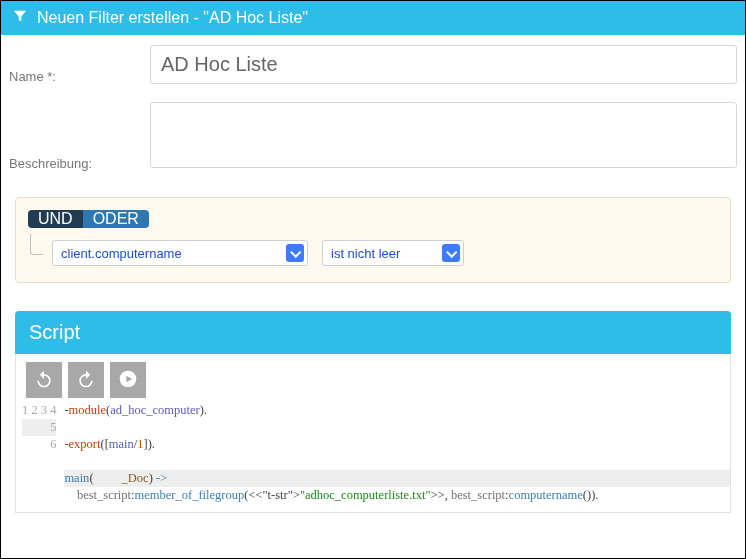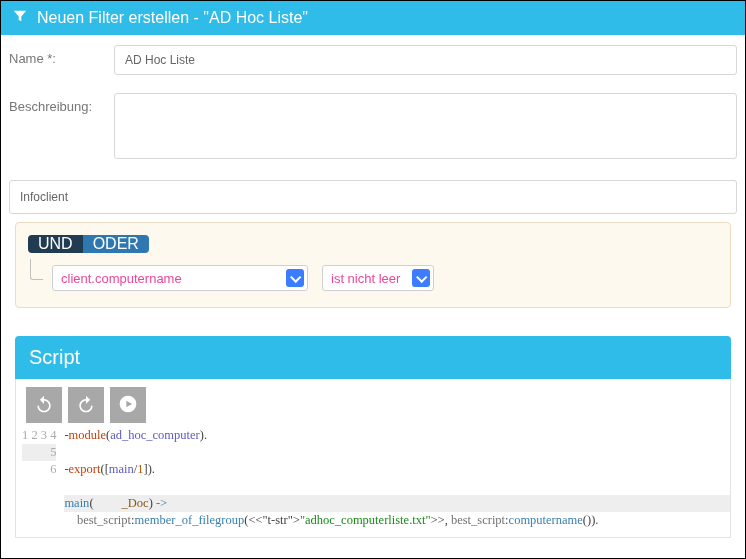--- a/index.html
+++ b/index.html
@@ -9,29 +9,29 @@
     background: #2fbce8;
     color: #fff;
     padding: 8px 12px;
     display: flex;
     align-items: center;
     gap: 10px;
     font-size: 16px;
   }
   .header svg { width: 14px; height: 14px; fill: #fff; }
   .form-area { padding: 10px 8px 0 8px; }
-  .row { display: flex; align-items: flex-start; margin-bottom: 18px; }
+  .row { display: flex; align-items: flex-end; margin-bottom: 18px; gap: 36px; }
   .row .label { width: 105px; color: #777; padding-top: 6px; font-size: 13px; }
   .row .control { flex: 1; }
   .input, .select-like, .textarea {
     width: 100%;
     border: 1px solid #d7d7d7;
     border-radius: 3px;
     padding: 7px 10px;
-    font-size: 12px;
+    font-size: 20px;
     color: #666;
     background: #fff;
     font-family: inherit;
   }
   .textarea { height: 66px; resize: none; }
   .select-like { height: 34px; }
 
   .filter-panel {
     margin: 8px 14px 0 14px;
     border: 1px solid #ecdcc0;
@@ -66,24 +66,24 @@
   .combo {
     position: relative;
     background: #fff;
     border: 1px solid #cfcfcf;
     border-radius: 3px;
     height: 26px;
     display: flex;
     align-items: center;
     padding: 0 24px 0 8px;
     font-size: 13px;
-    color: #ec4899;
+    color: #1d4ed8;
   }
   .combo.wide { width: 256px; }
-  .combo.mid { width: 112px; text-align: right; }
+  .combo.mid { width: 142px; text-align: right; }
   .combo .caret {
     position: absolute;
     right: 3px; top: 3px;
     width: 18px; height: 18px;
     border-radius: 3px;
     background: #3d7cff;
     display: flex; align-items: center; justify-content: center;
   }
   .combo .caret::after {
     content: "";
@@ -161,23 +161,20 @@
       <input class="input" type="text" value="AD Hoc Liste" style="">
     </div>
   </div>
   <div class="row">
     <div class="label">Beschreibung:</div>
     <div class="control">
       <textarea class="textarea" style=""></textarea>
     </div>
   </div>
   <div class="row" style="margin-bottom:8px;">
-    <div class="control">
-      <input class="select-like" type="text" readonly="" value="Infoclient" style="">
-    </div>
   </div>
 </div>
 
 <div class="filter-panel">
   <div class="logic-toggle">
     <div class="active">UND</div>
     <div>ODER</div>
   </div>
   <div class="tree-indent">
     <div class="cond-row">

